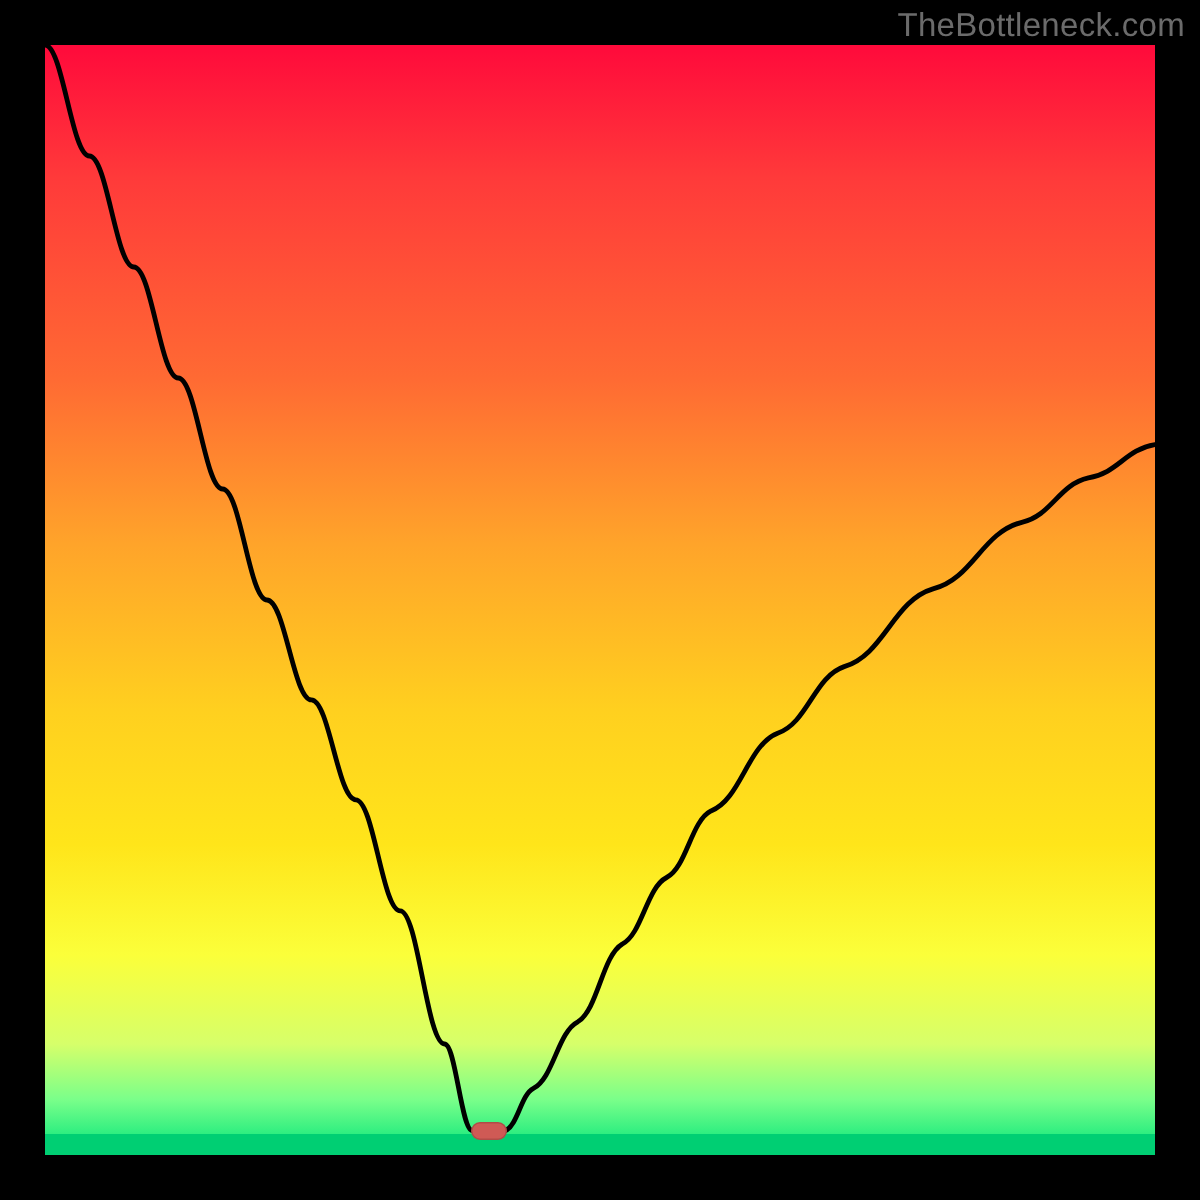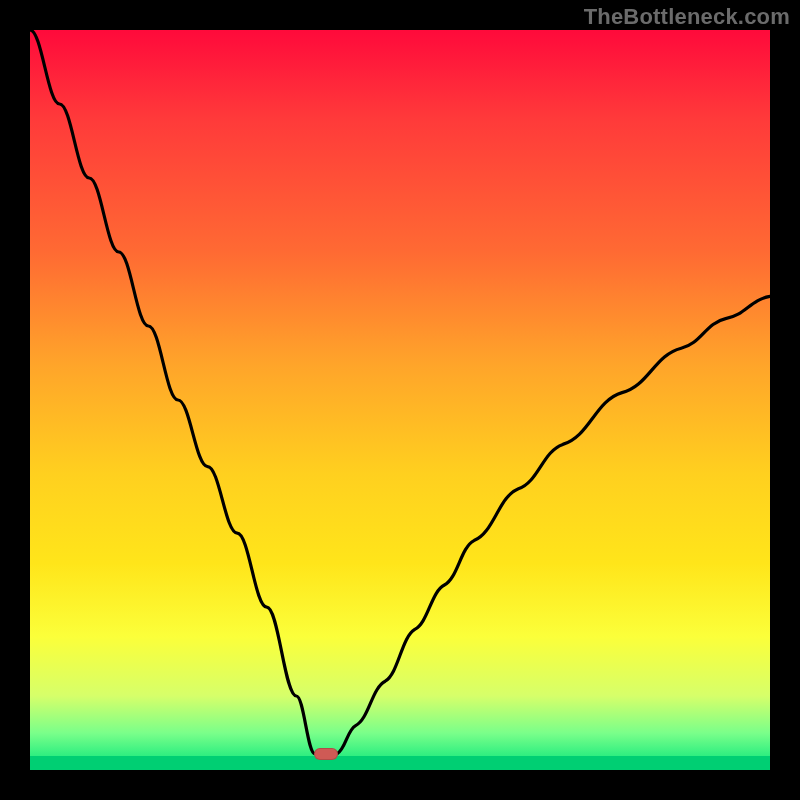--- a/index.html
+++ b/index.html
@@ -36,21 +36,21 @@
       #d6ff6a 90%,
       #7aff8a 95%,
       #00e47a 100%);
   }
   .watermark {
     position: absolute;
     top: 4px;
     right: 10px;
     color: #6b6b6b;
     font-size: 22px;
-    font-weight: 700;
+    font-weight: 400;
     letter-spacing: 0.2px;
   }
   .green-band {
     position: absolute;
     left: 0;
     bottom: 0;
     width: 100%;
     height: 14px;
     background: #00cf73;
   }

